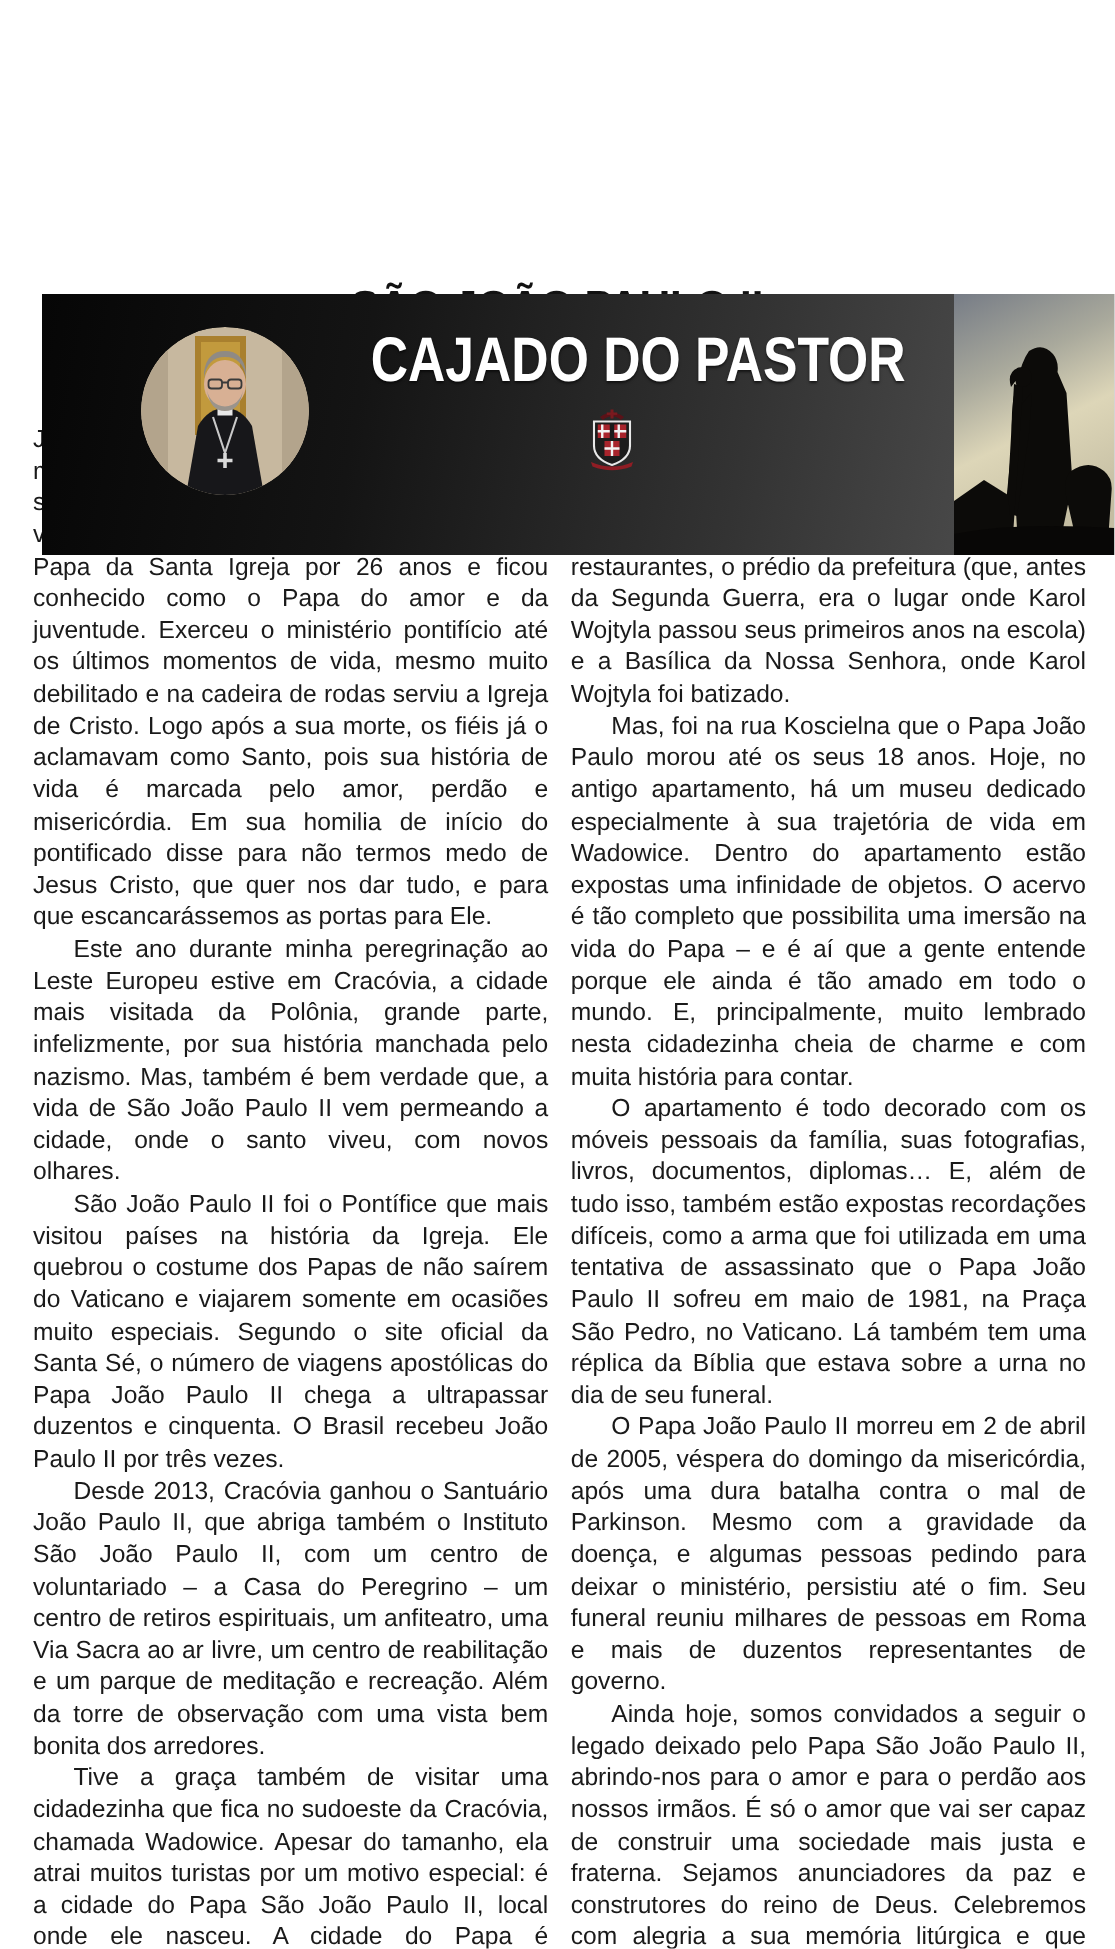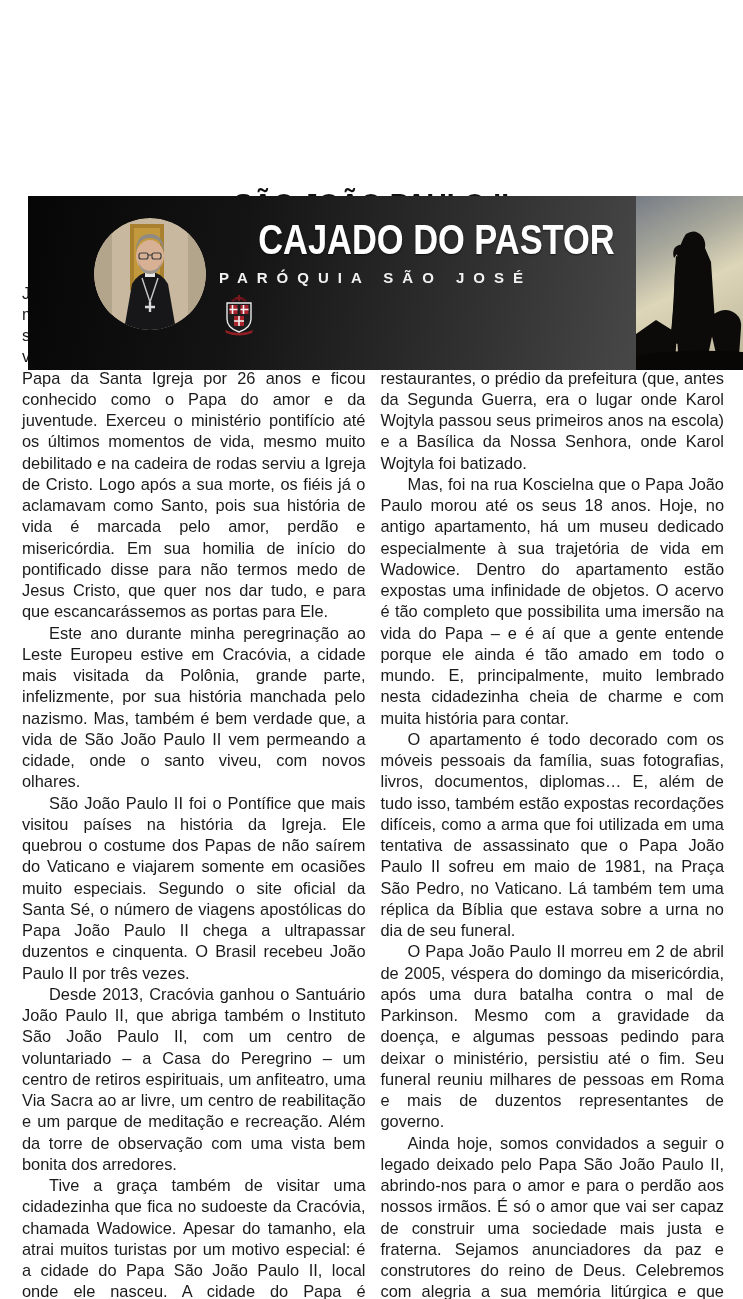--- a/index.html
+++ b/index.html
@@ -32,24 +32,24 @@
     position: absolute;
     left: 66px;
     top: 22px;
     width: 112px;
     height: 112px;
     border-radius: 50%;
     overflow: hidden;
   }
   .banner-text {
     position: absolute;
-    left: 191px;
+    left: 180px;
     top: 20px;
     width: 400px;
-    text-align: left;
+    text-align: center;
     color: #ffffff;
   }
   .banner-title {
     display: inline-block;
     font-size: 42px;
     font-weight: 700;
     letter-spacing: 0px;
     transform: scaleX(0.82);
     transform-origin: center;
     white-space: nowrap;
@@ -147,21 +147,20 @@
           <line x1="54" y1="37" x2="58" y2="37" stroke="#3a3a3a" stroke-width="1.2"></line>
 
           <path d="M48 60 L56 84 L64 60" fill="none" stroke="#c9c9c9" stroke-width="1.4"></path>
           <path d="M56 84 v10 M51 89 h10" stroke="#d9d9d9" stroke-width="2.4"></path>
         </g>
       </svg>
     </div>
 
     <div class="banner-text">
       <div class="banner-title">CAJADO DO PASTOR</div>
-      <div class="banner-subtitle">PARÓQUIA SÃO JOSÉ</div>
       <div class="banner-crest">
         <svg width="40" height="42" viewBox="0 0 40 42">
 
           <path d="M12 6 Q20 0 28 6 L26 8 Q20 3 14 8 Z" fill="#5a1218"></path>
           <rect x="19" y="1" width="2" height="6" fill="#7a1a1f"></rect>
           <rect x="16.5" y="3" width="7" height="1.6" fill="#7a1a1f"></rect>
 
           <path d="M8 9 h24 v16 q0 9 -12 13 q-12 -4 -12 -13 Z" fill="#1c1c1c" stroke="#e8e8e8" stroke-width="1.4"></path>
           <rect x="10.5" y="11" width="8" height="9" fill="#a8242c"></rect>
           <rect x="21.5" y="11" width="8" height="9" fill="#a8242c"></rect>

